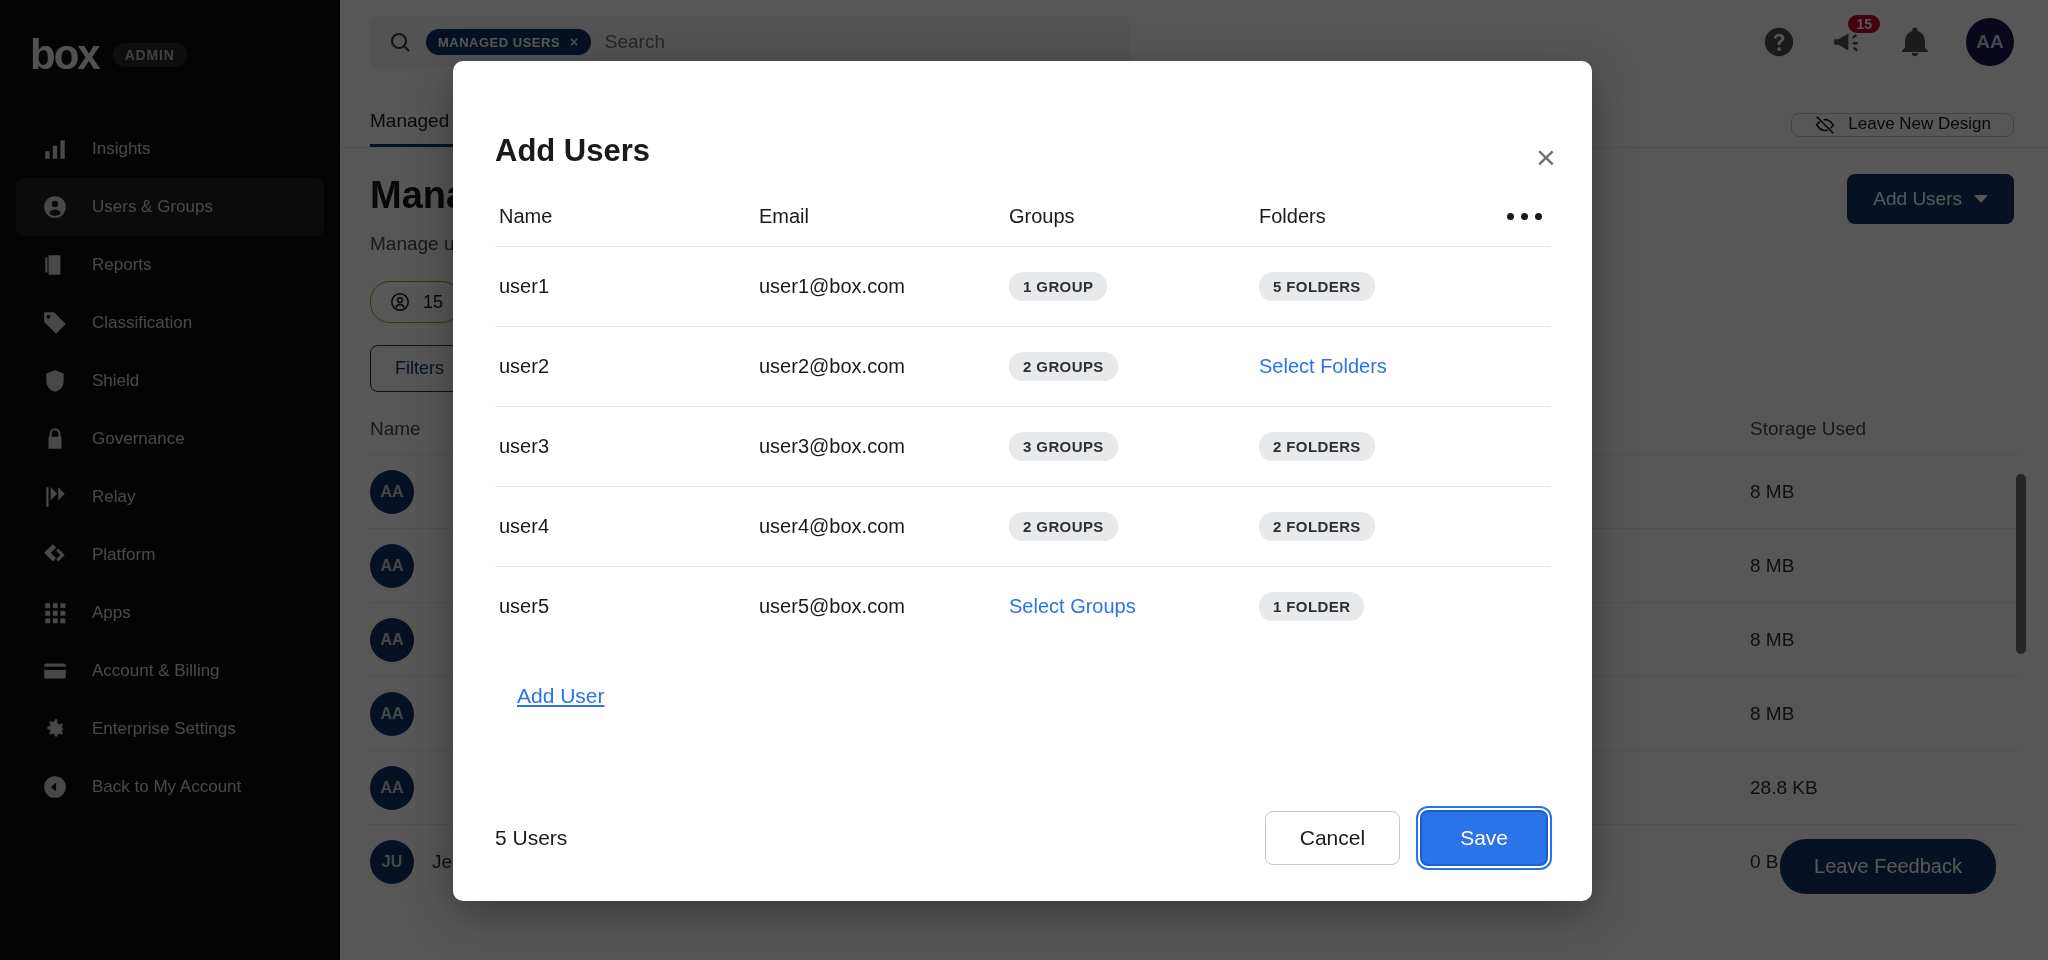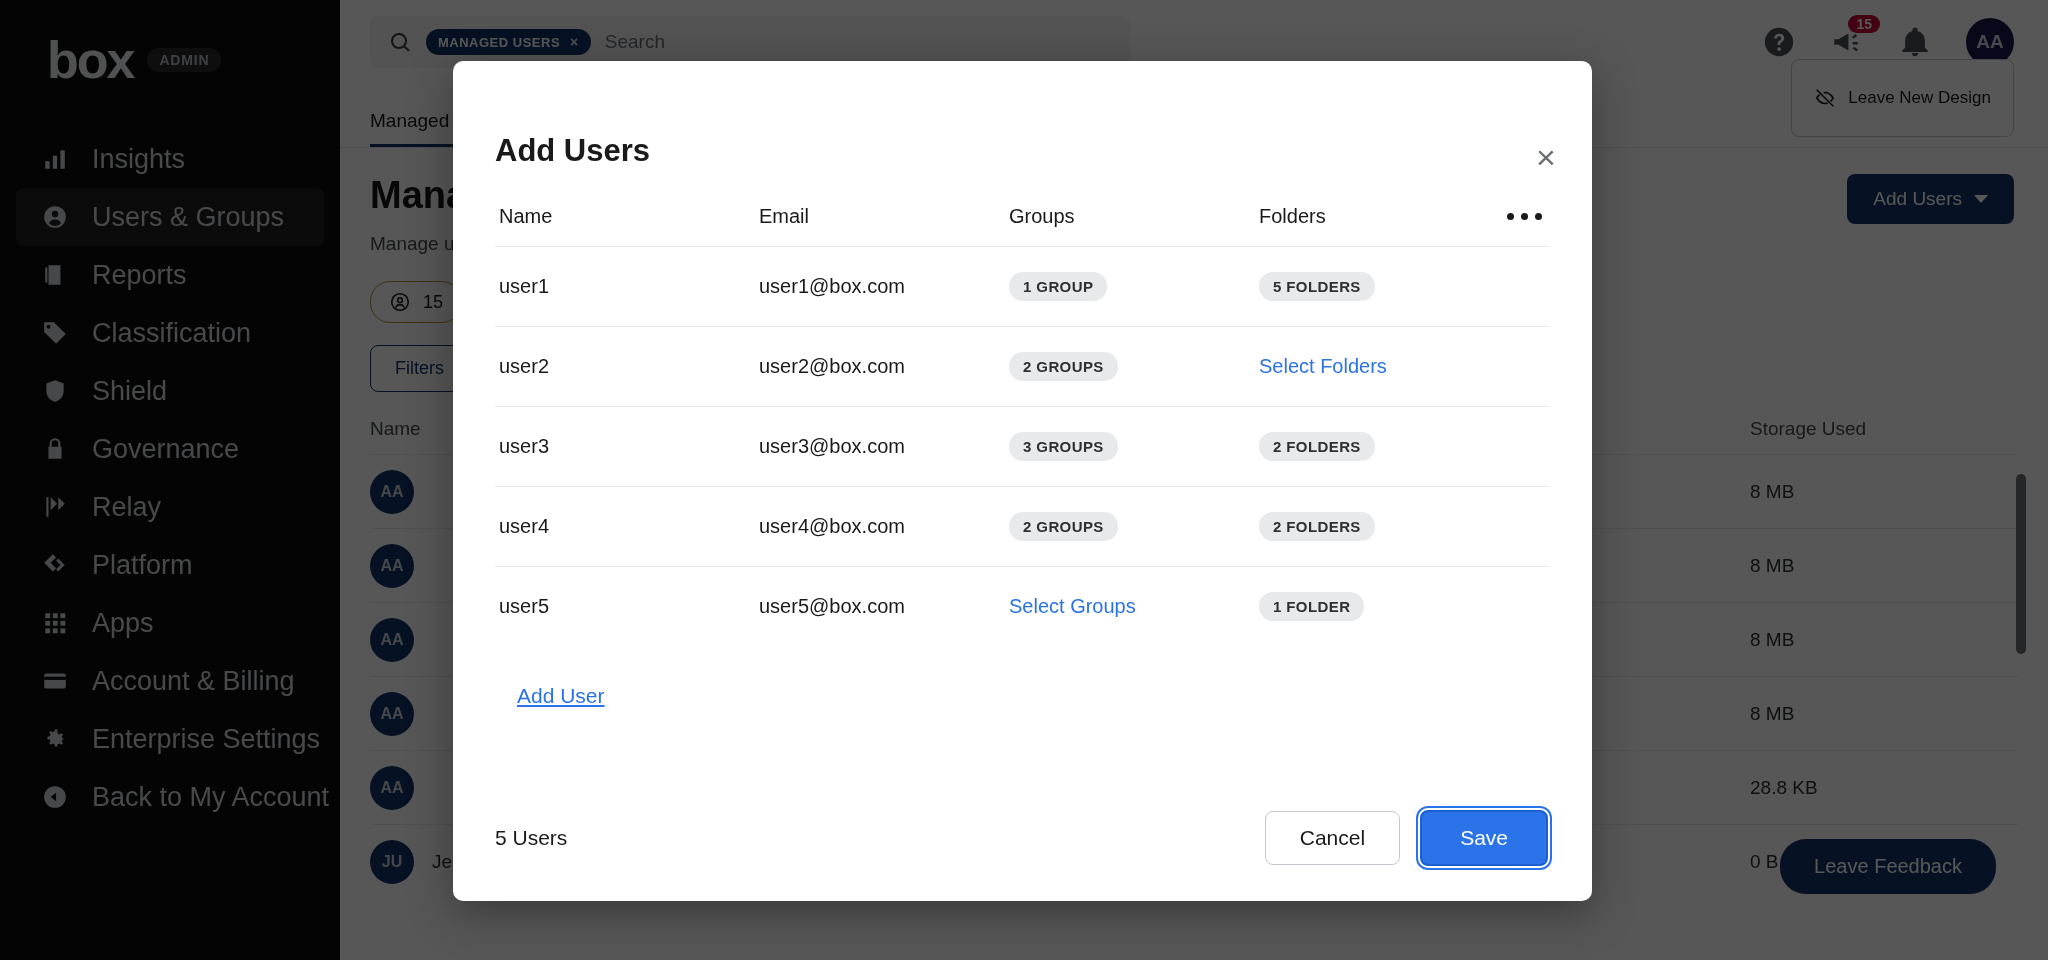--- a/index.html
+++ b/index.html
@@ -13,33 +13,33 @@
 
   
   #bg { position: absolute; inset: 0; display: flex; }
 
   
   .sidebar {
     width: 340px; height: 960px; background: #0d0d0d; color: #cfd3d8;
     display: flex; flex-direction: column; flex: 0 0 340px;
   }
   .brand { display: flex; align-items: center; gap: 14px; padding: 34px 0 0 30px; }
-  .brand-logo { font-size: 52px; font-weight: 700; letter-spacing: -2px; color: #e9ecef; line-height: 1; margin-left: 17px; }
+  .brand-logo { font-size: 42px; font-weight: 700; letter-spacing: -2px; color: #e9ecef; line-height: 1; }
   .brand-badge {
     font-size: 14px; font-weight: 600; letter-spacing: .8px; color: #b6bcc4;
     background: #2b2b2b; border-radius: 12px; padding: 4px 12px;
   }
   .nav { margin-top: 44px; display: flex; flex-direction: column; }
   .nav-item {
     display: flex; align-items: center; gap: 22px;
     height: 58px; padding: 0 18px 0 24px; margin: 0 16px;
     border-radius: 8px; cursor: pointer;
   }
   .nav-item.active { background: #202020; }
-  .nav-label { font-size: 27px; color: #d2d6db; white-space: nowrap; }
+  .nav-label { font-size: 17px; color: #d2d6db; white-space: nowrap; }
   .nav-ic { width: 30px; height: 30px; display: flex; align-items: center; justify-content: center; color: #cfd3d8; flex: 0 0 30px; }
   .nav-ic svg { width: 26px; height: 26px; fill: currentColor; }
   .nav-bottom { margin-top: auto; margin-bottom: 26px; }
 
   
   .main { flex: 1 1 auto; height: 960px; background: #ffffff; display: flex; flex-direction: column; min-width: 0; }
   .topbar { height: 84px; display: flex; align-items: center; padding: 0 34px 0 30px; gap: 18px; }
   .searchbar {
     flex: 0 0 760px; height: 52px; background: #f2f3f5; border-radius: 8px;
     display: flex; align-items: center; gap: 14px; padding: 0 18px;
@@ -61,22 +61,22 @@
     font-size: 14px; font-weight: 600; border-radius: 12px; padding: 1px 8px; min-width: 30px; text-align: center;
   }
   .avatar-top {
     width: 48px; height: 48px; border-radius: 50%; background: #1a1a4e; color: #cfd3e4;
     display: flex; align-items: center; justify-content: center; font-size: 19px; font-weight: 600; cursor: pointer;
   }
 
   .tabrow { display: flex; align-items: flex-end; padding: 0 34px 0 30px; border-bottom: 1px solid #e4e6e9; height: 64px; }
   .tab { font-size: 19px; color: #1a1a1a; padding-bottom: 12px; border-bottom: 3px solid #14366a; cursor: pointer; }
   .leave-design-btn {
-    margin-left: auto; margin-bottom: 10px; display: inline-flex; align-items: center; gap: 12px;
-    border: 1px solid #c5c9ce; border-radius: 8px; padding: 27px 22px; font-size: 17px; color: #1a1a1a;
+    margin-left: auto; margin-bottom: 10px; display: inline-flex; gap: 12px;
+    border: 1px solid #c5c9ce; border-radius: 8px; padding: 0 22px; font-size: 17px; color: #1a1a1a;
     background: #fff; cursor: pointer;
   }
   .leave-design-btn svg { width: 22px; height: 22px; fill: none; stroke: #1a1a1a; stroke-width: 1.8; }
 
   .page-head { padding: 26px 34px 0 30px; display: flex; align-items: flex-start; }
   .page-title { font-size: 38px; font-weight: 700; color: #1a1a1a; }
   .page-sub { font-size: 19px; color: #45494e; margin-top: 16px; }
   .page-sub a { color: #14366a; text-decoration: none; }
   .add-users-btn {
     margin-left: auto; background: #14366a; color: #fff; border: none; border-radius: 8px;

